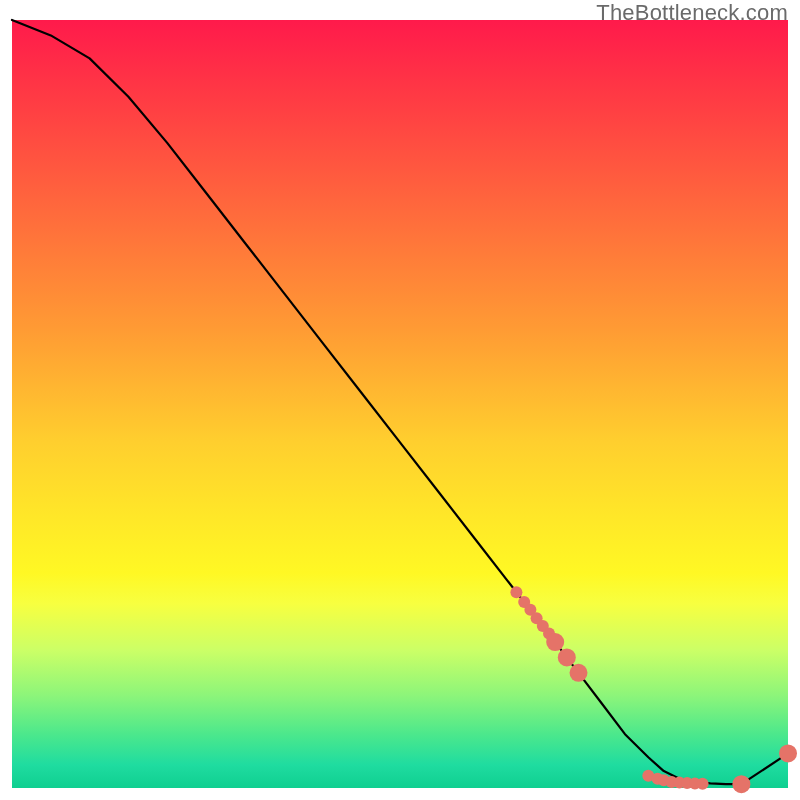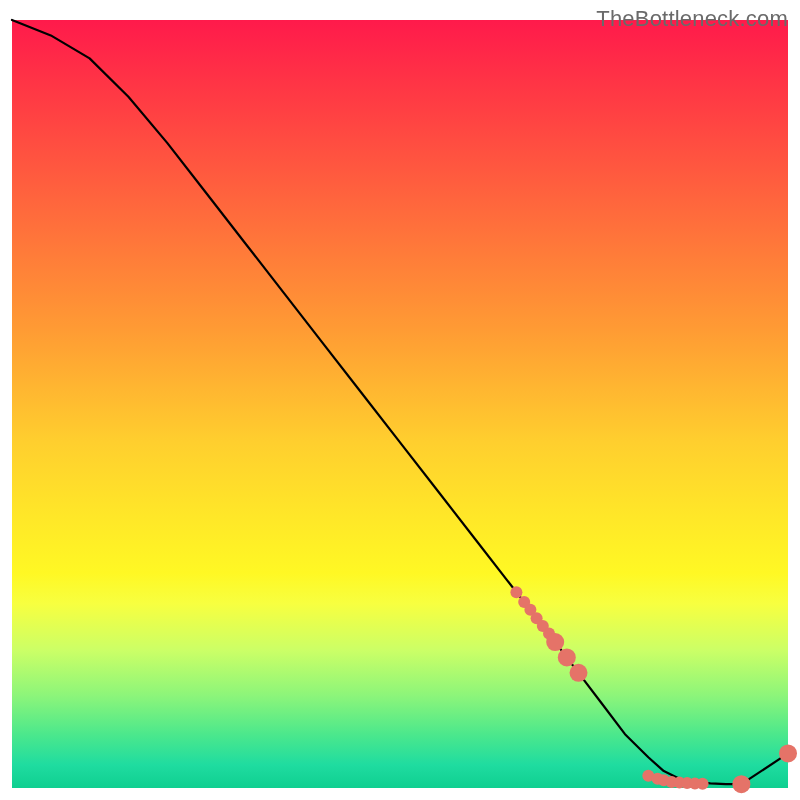--- a/index.html
+++ b/index.html
@@ -32,21 +32,21 @@
       #f7ff40 76%,
       #ccff66 82%,
       #8cf57a 88%,
       #4ce88c 93%,
       #1fdca0 97%,
       #0fcf90 100%
     );
   }
   #watermark {
     position: absolute;
-    top: 6px;
+    top: 0px;
     right: 12px;
     font-size: 22px;
     color: #6a6a6a;
     font-weight: 500;
     letter-spacing: 0.2px;
   }
   svg {
     position: absolute;
     left: 0;
     top: 0;

